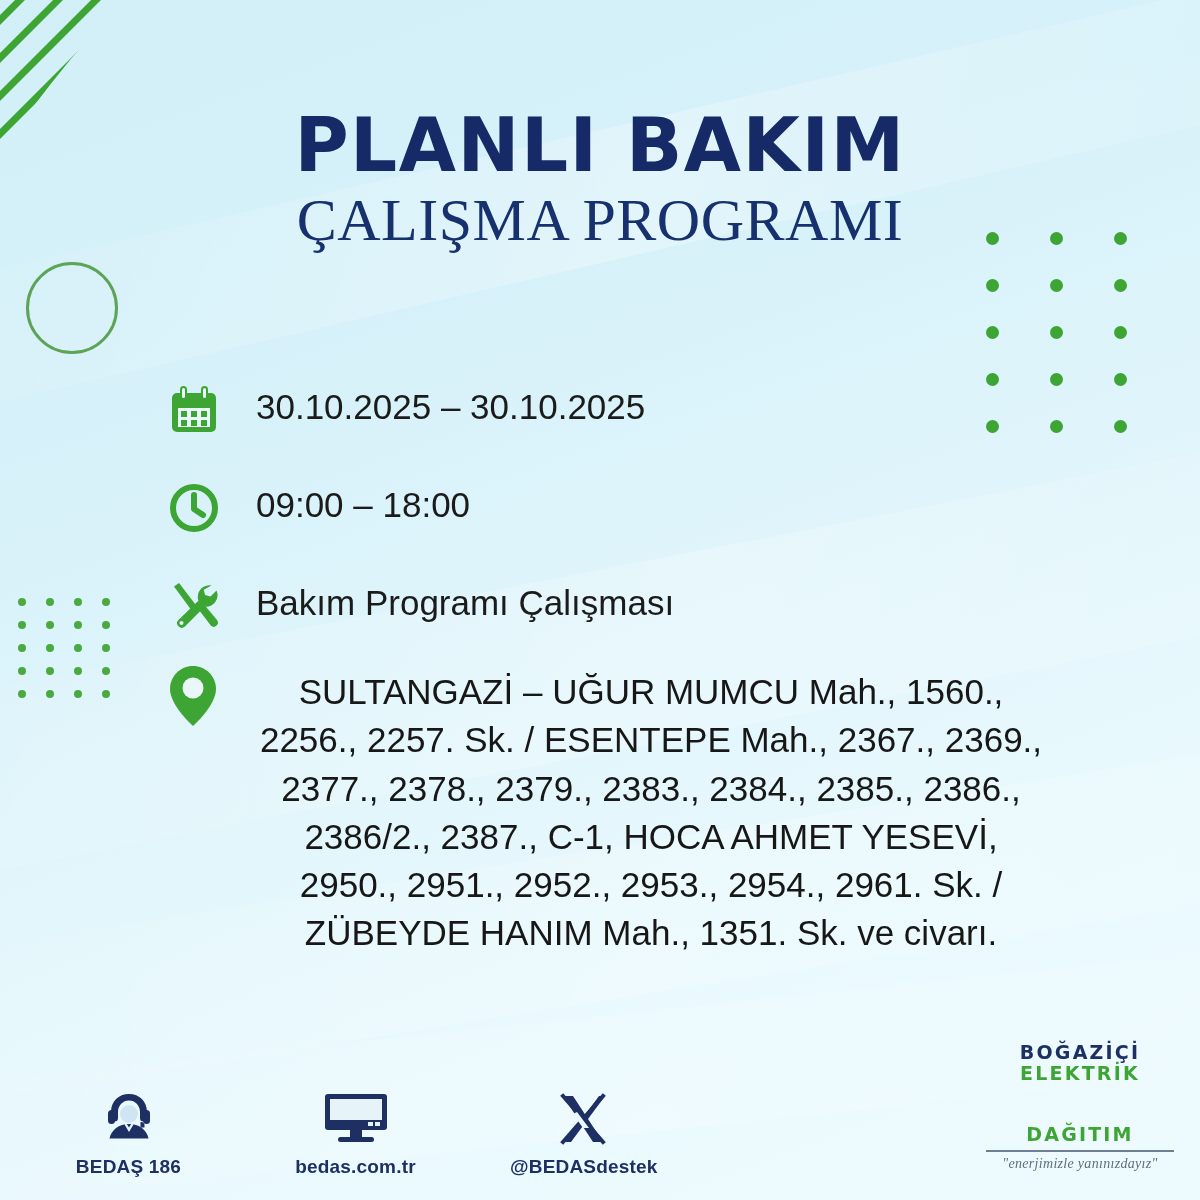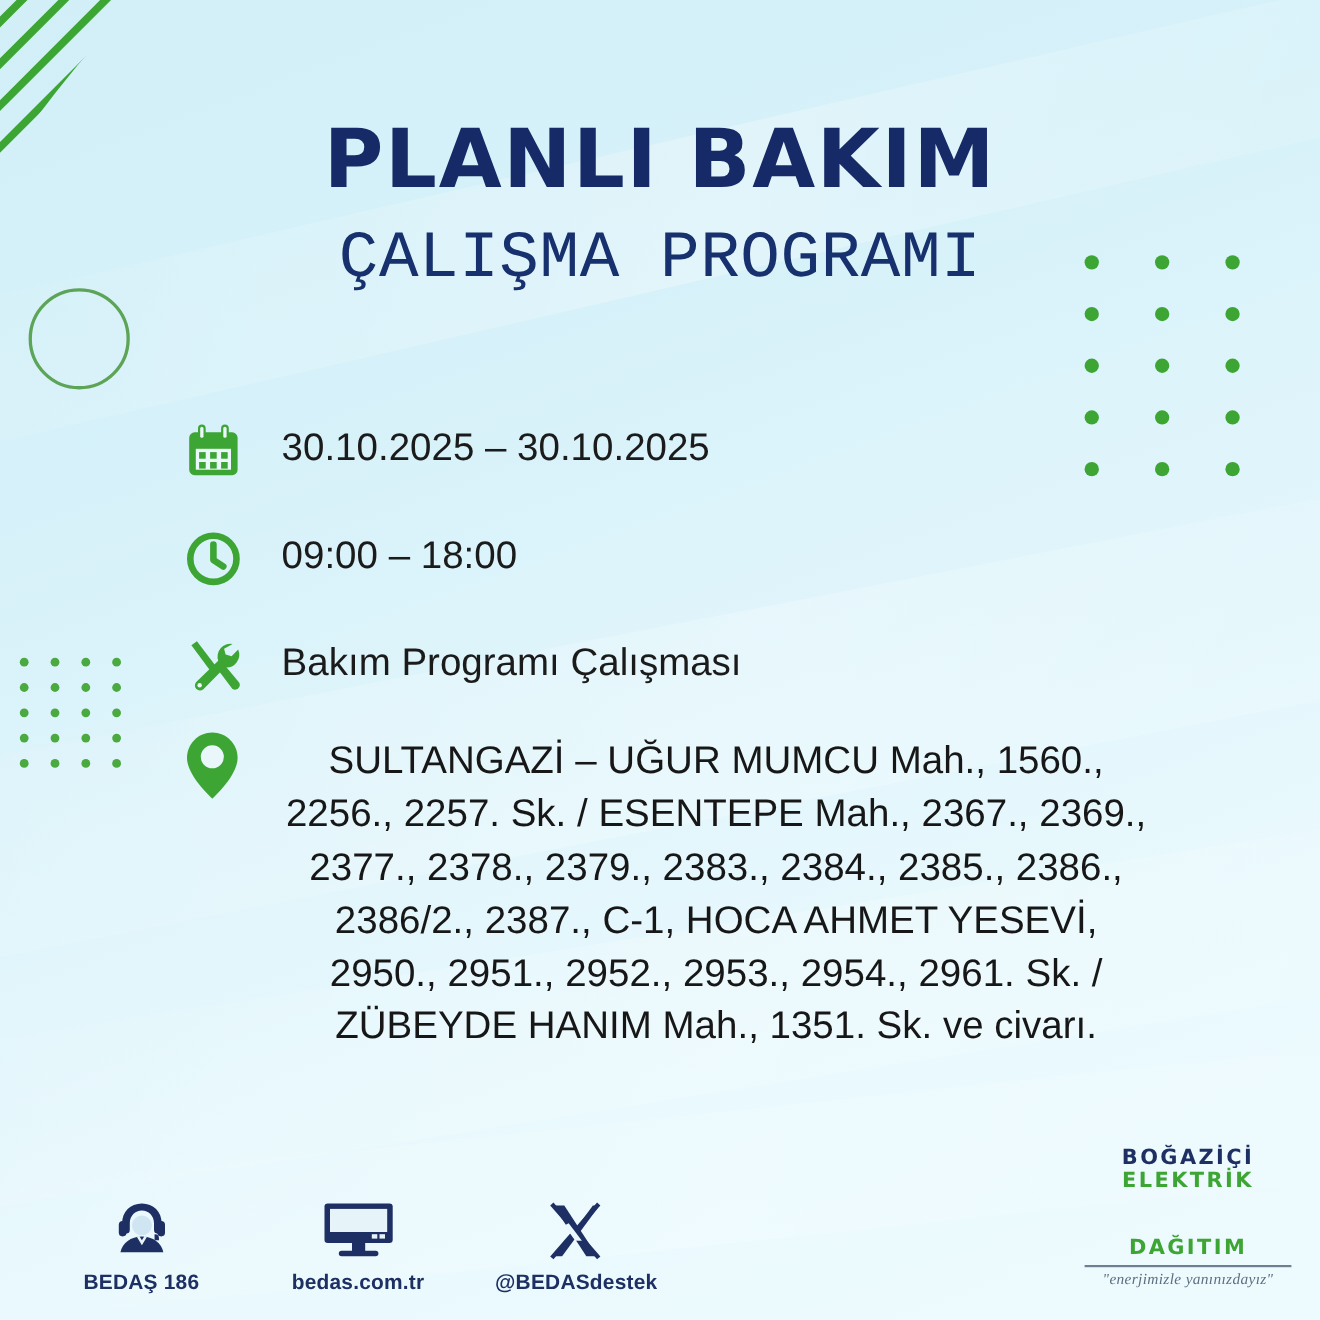--- a/index.html
+++ b/index.html
@@ -106,22 +106,22 @@
     line-height: 1.02;
     font-family: "DejaVu Sans", sans-serif;
     margin: 0;
   }
   .title-sub {
     font-size: 60px;
     font-weight: 500;
     letter-spacing: .5px;
     color: #17306e;
     line-height: 1.05;
-    margin: 22px 0 0 0;
-    font-family: Liberation Mono, monospace;
+    margin: 6px 0 0 0;
+    font-family: Liberation Serif, serif;
   }
 
   
   .info-block {
     position: absolute;
     left: 168px;
     top: 382px;
     width: 880px;
   }
   .info-row {
@@ -160,21 +160,21 @@
     font-family: "Liberation Sans", sans-serif;
   }
 
   
   .footer-contacts {
     position: absolute;
     left: 56px;
     bottom: 22px;
     display: flex;
     align-items: flex-start;
-    gap: 52px;
+    gap: 82px;
   }
   .contact {
     width: 145px;
     text-align: center;
   }
   .contact-icon {
     height: 62px;
     display: flex;
     align-items: flex-end;
     justify-content: center;

